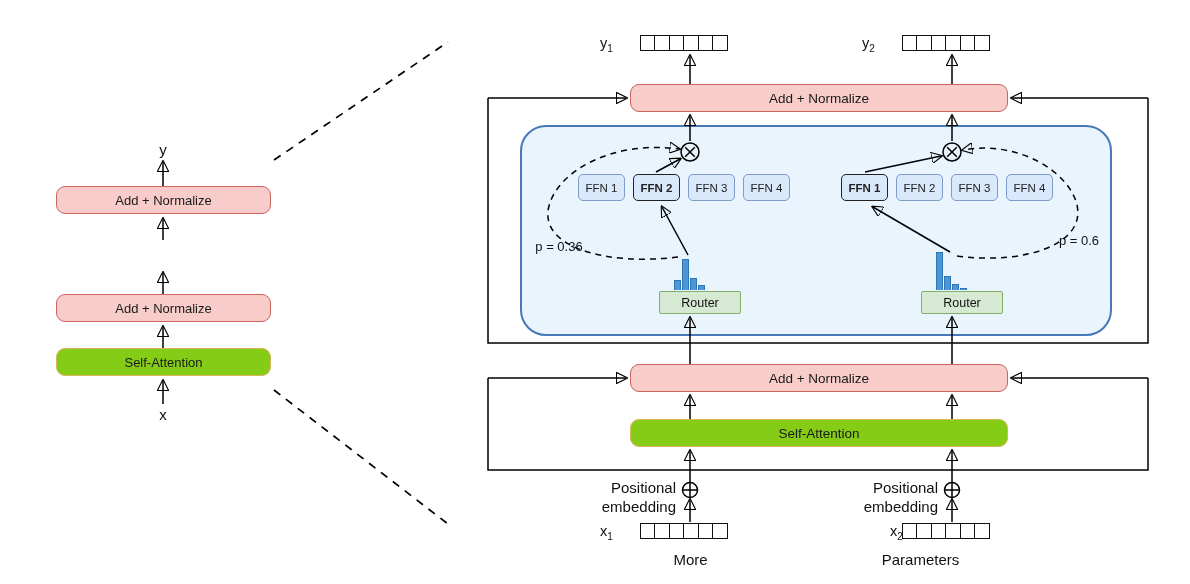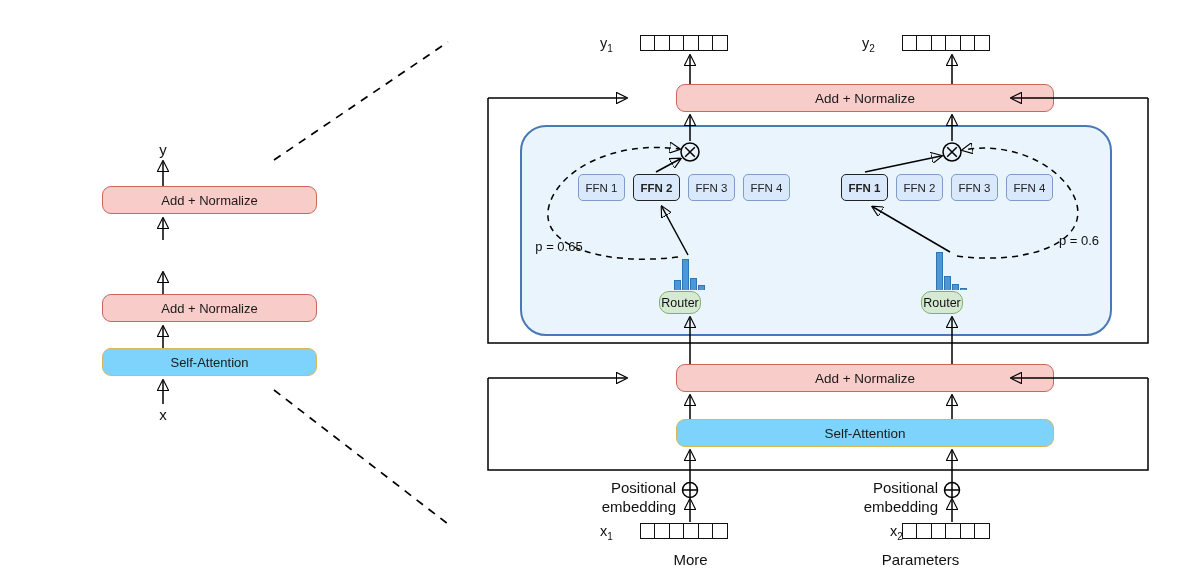--- a/index.html
+++ b/index.html
@@ -1,35 +1,35 @@
 <!DOCTYPE html>
 <html><head>
 <meta charset="utf-8">
 <style>
   * { margin:0; padding:0; box-sizing:border-box; }
   html,body { background:#ffffff; font-family:"Liberation Sans", sans-serif; color:#111; }
   #stage { position:relative; width:1190px; height:584px; background:#fff; overflow:hidden; }
 
   .box { position:absolute; display:flex; align-items:center; justify-content:center;
-         border-radius:9px; border:1.5px solid; font-size:13.5px; color:#1a1a1a; z-index:4;margin-left:46px; }
+         border-radius:9px; border:1.5px solid; font-size:13.5px; color:#1a1a1a; z-index:4; }
   .pink    { background:#F7CCC9; border-color:#C9665F; }
-  .yellow  { background:#7dd3fc; border-color:#D8B75A; }
+  .yellow  { background:#84cc16; border-color:#D8B75A; }
   .lightblue { background:#DFF0FA; border-color:#76ADD6; }
 
   .lbox { width:215px; left:56px; height:28px; font-size:13px; }
 
   .container-blue { position:absolute; left:520px; top:125px; width:592px; height:211px;
                     background:#E9F4FC; border:2.5px solid #4878B8; border-radius:26px; z-index:2; }
 
   .ffn { position:absolute; width:47px; height:27px; display:flex; align-items:center; justify-content:center;
          background:#DAE8FC; border:1.3px solid #7D9CC9; border-radius:5px; font-size:11.5px; color:#222; z-index:5; }
   .ffn.sel { border:1.9px solid #222; font-weight:700; }
 
-  .router { position:absolute; width:42px; height:23px; top:291px; display:flex; align-items:center; justify-content:center;
-            background:#D6E9D2; border:1.4px solid #83AF6C; border-radius:10px; font-size:12.5px; z-index:5; }
+  .router { position:absolute; width:82px; height:23px; top:291px; display:flex; align-items:center; justify-content:center;
+            background:#D6E9D2; border:1.4px solid #83AF6C; border-radius:2px; font-size:12.5px; z-index:5; }
 
   .hist { position:absolute; display:flex; align-items:flex-end; gap:1px; z-index:6; }
   .hist .bar { width:7px; background:#4D96D8; border:1px solid #2E75B6; border-bottom:none; }
 
   .cells { position:absolute; display:flex; z-index:5; }
   .cell { width:16px; height:16px; background:#fff; border:1.6px solid #111; }
   .cell + .cell { margin-left:-1.6px; }
 
   .tok-label { position:absolute; width:32px; font-size:14.5px; z-index:5; }
   .tok-label sub { font-size:10px; }
@@ -62,21 +62,21 @@
   <div class="ffn" style="left:578px; top:174px;">FFN 1</div>
   <div class="ffn sel" style="left:633px; top:174px;">FFN 2</div>
   <div class="ffn" style="left:688px; top:174px;">FFN 3</div>
   <div class="ffn" style="left:743px; top:174px;">FFN 4</div>
 
   <div class="ffn sel" style="left:841px; top:174px;">FFN 1</div>
   <div class="ffn" style="left:896px; top:174px;">FFN 2</div>
   <div class="ffn" style="left:951px; top:174px;">FFN 3</div>
   <div class="ffn" style="left:1006px; top:174px;">FFN 4</div>
 
-  <div class="plabel" style="left:528px; top:239px; width:62px;">p = 0.65</div>
+  <div class="plabel" style="left:528px; top:239px; width:62px;">p = 0.36</div>
   <div class="plabel" style="left:1048px; top:233px; width:62px;">p = 0.6</div>
 
   <div class="hist" style="left:674px; top:256px; height:34px;">
       <span class="bar" style="height: 10px;"></span>
       <span class="bar" style="height: 31px;"></span>
       <span class="bar" style="height: 12px;"></span>
       <span class="bar" style="height: 5px;"></span>
     </div>
   <div class="hist" style="left:936px; top:250px; height:40px;">
       <span class="bar" style="height: 38px;"></span>

